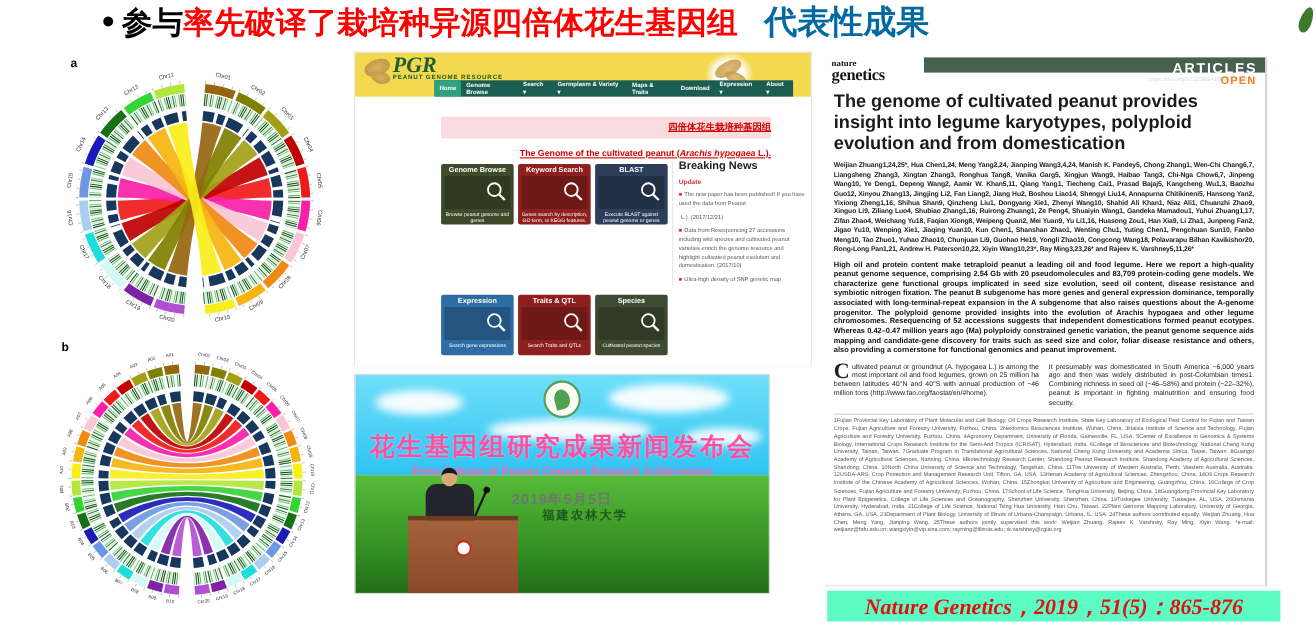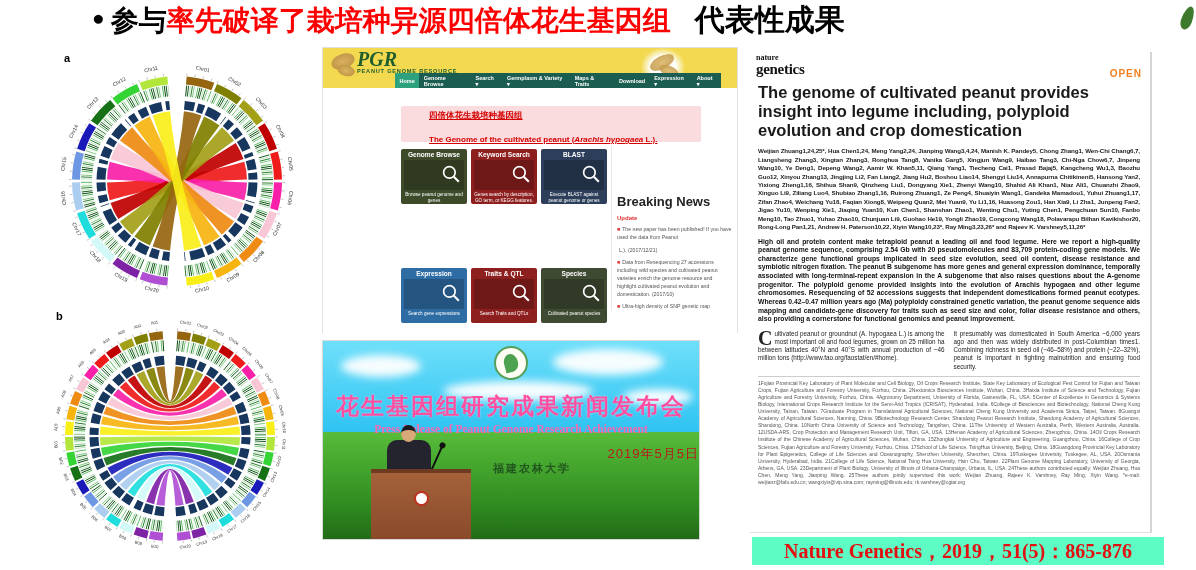--- a/index.html
+++ b/index.html
@@ -3,21 +3,21 @@
 <meta charset="utf-8">
 <style>
   html,body{margin:0;padding:0;background:#fff;}
   .slide{position:relative;width:1196px;height:570px;background:#fff;overflow:hidden;
          font-family:"Liberation Sans",sans-serif;}
   
   .slide-title{position:absolute;left:92px;top:0;white-space:nowrap;font-weight:bold;}
   .t-bullet{color:#000;font-size:21px;vertical-align:5px;margin-right:6px;}
   .t-black{color:#000;font-size:28px;}
   .t-red{color:#FE0000;font-size:28px;}
-  .t-blue{color:#000000;font-size:30px;margin-left:24px;}
+  .t-blue{color:#0369a1;font-size:30px;margin-left:24px;}
   .leaf{position:absolute;right:3px;top:6px;width:11px;height:24px;background:#3E7A2E;
         border-radius:50% 50% 50% 50%/62% 62% 38% 38%;transform:rotate(20deg);}
   
   .fig-label{position:absolute;font-size:11px;font-weight:bold;color:#000;}
   #circos-a{position:absolute;left:46px;top:50px;width:262px;height:262px;}
   #circos-b{position:absolute;left:32px;top:306px;width:276px;height:260px;}
   
   .pgr-site{position:absolute;left:322px;top:47px;width:416px;height:286px;background:#fff;
             border:1px solid #e0e0e0;box-sizing:border-box;}
   .pgr-head{position:relative;height:40px;background:#F2D94F;}
@@ -30,37 +30,37 @@
   .p-glow{position:absolute;right:52px;top:0px;width:44px;height:38px;border-radius:50%;
           background:radial-gradient(#ffffff,#ffffff 40%,rgba(255,255,255,0) 72%);}
   .p3{right:62px;top:8px;width:26px;height:13px;transform:rotate(-28deg);opacity:.85;}
   .p4{right:58px;top:18px;width:20px;height:10px;transform:rotate(22deg);opacity:.85;}
   .pgr-nav{position:absolute;left:72px;top:25px;right:16px;height:15px;background:#1B5E51;
            display:flex;align-items:stretch;color:#fff;font-size:5.5px;font-weight:bold;}
   .pgr-nav span{display:flex;align-items:center;padding:0 4.5px;cursor:pointer;}
   .pgr-nav span.active{background:#2EA17E;}
   .pgr-body{position:relative;height:245px;background:#fff;}
   .banner-arrow{position:absolute;left:86px;top:16px;color:#E8470F;font-size:12px;font-weight:bold;}
-  .pgr-banner{position:absolute;left:78px;top:18px;width:300px;height:36px;background:#FADBDE;
-              border-radius:2px;padding:3px 0 0 28px;box-sizing:border-box;}
+  .pgr-banner{position:absolute;left:78px;top:18px;width:300px;height:20px;background:#FADBDE;
+              border-radius:2px;padding:3px 0 0 28px;box-sizing:border-box;text-align:right;}
   .pgr-banner a{display:block;color:#D40000;font-weight:bold;text-decoration:underline;cursor:pointer;}
   .bn-cn{font-size:8.5px;margin-top:1px;}
   .bn-en{font-size:8px;margin-top:13px;}
   .bn-en .it{font-style:italic;}
   .card{position:absolute;width:66px;height:55px;border-radius:2px;overflow:hidden;color:#fff;cursor:pointer;}
   .card .ct{font-size:6.6px;font-weight:bold;text-align:center;padding-top:2px;}
   .card .art{position:relative;height:30px;margin:2px 3px 0 3px;background:rgba(0,0,0,.22);
              border-radius:1px;}
   .card .art svg{position:absolute;right:2px;top:4px;width:21px;height:21px;}
   .card .cap{font-size:4.6px;text-align:center;padding:2px 3px 0 3px;line-height:1.25;}
   .row1{top:61px;} .row2{top:180px;}
   .cx1{left:78px;} .cx2{left:148px;} .cx3{left:218px;}
   .news{position:absolute;left:288px;top:58px;width:116px;border-left:1px solid #e8e8e8;
         padding-left:5px;}
-  .news-h{font-size:13px;font-weight:bold;color:#222;margin-top:48px;}
+  .news-h{font-size:10px;font-weight:bold;color:#222;}
   .news-u{font-size:6px;font-weight:bold;color:#E03030;margin-top:6px;}
   .news-item{font-size:5.2px;color:#555;line-height:1.5;margin-top:5px;cursor:pointer;}
   .news-item .nb{color:#E03030;margin-right:2px;}
   .pgr-label{position:absolute;left:8px;top:121px;width:370px;height:52px;background:#5EFCC5;
              border:4px solid #6B2FA8;z-index:6;box-sizing:content-box;
              padding:2px 0 0 10px;}
   .pgr-label .l1{color:#FB0E0E;font-weight:bold;font-size:20px;line-height:1.2;white-space:nowrap;}
   .pgr-label .l2{color:#FB0E0E;font-weight:bold;font-size:20px;line-height:1.2;cursor:pointer;}
   
   .press{position:absolute;left:322px;top:340px;width:378px;height:200px;overflow:hidden;
@@ -73,22 +73,22 @@
   .press-logo{position:absolute;left:50%;top:5px;transform:translateX(-50%);width:34px;height:34px;
               border-radius:50%;background:#fdfdf4;border:2px solid #57A05A;box-sizing:border-box;
               display:flex;align-items:center;justify-content:center;}
   .press-logo i{width:14px;height:18px;background:#4DA24F;border-radius:50% 50% 50% 0;display:block;
               transform:rotate(-15deg);}
   .press-cn{position:absolute;left:0;right:0;top:50px;text-align:center;color:#FF4FA0;
             font-size:23px;font-weight:bold;letter-spacing:2px;white-space:nowrap;
             text-shadow:0 0 2px rgba(255,255,255,.55);}
   .press-en{position:absolute;left:0;right:0;top:82px;text-align:center;color:#FB66AC;
             font-family:"Liberation Serif",serif;font-size:11.5px;font-weight:bold;}
-  .press-date{position:absolute;left:0;right:0;top:104px;text-align:right;color:#b91c1c;
-            font-size:13px;font-weight:normal;letter-spacing:1px;}
+  .press-date{position:absolute;left:0;right:0;top:104px;text-align:center;color:#737373;
+            font-size:13px;font-weight:bold;letter-spacing:1px;}
   .press-school{position:absolute;left:170px;top:120px;color:#1C4A1C;font-size:11px;font-weight:bold;
             opacity:.85;letter-spacing:2px;font-family:Liberation Serif, serif;}
   .spk-head{position:absolute;left:78px;top:84px;width:15px;height:17px;border-radius:50%;
             background:#D8A878;border-top:5px solid #1b1b22;box-sizing:border-box;}
   .spk-body{position:absolute;left:64px;top:99px;width:44px;height:60px;border-radius:10px 10px 0 0;
             background:#23242E;}
   .mic{position:absolute;left:112px;top:104px;width:2px;height:30px;background:#111;
        transform:rotate(24deg);}
   .mic::before{content:"";position:absolute;left:-2px;top:-4px;width:6px;height:6px;border-radius:50%;background:#111;}
   .podium{position:absolute;left:48px;bottom:0;width:100px;height:66px;
@@ -115,21 +115,21 @@
               text-align:justify;}
   .ng-body{display:flex;gap:9px;margin:6px 10px 0 8px;font-size:6.3px;color:#222;line-height:1.3;
               text-align:justify;}
   .ng-body>div{flex:1;}
   .dropcap{float:left;font-size:20px;line-height:15px;font-family:"Liberation Serif",serif;
            font-weight:bold;margin:1px 2px 0 0;}
   .ng-affil{margin:5px 10px 0 8px;padding-top:3px;border-top:1px solid #ccc;font-size:5px;
             color:#555;line-height:1.42;text-align:justify;}
   .citation{position:absolute;left:752px;top:537px;width:412px;height:28px;background:#5EFCC5;
             display:flex;align-items:center;justify-content:center;
-            font-family:"Liberation Serif",serif;font-weight:bold;font-size:20px;color:#E21010;}
+            font-family:"Liberation Serif",serif;font-weight:bold;font-size:20px;color:#E21010;font-style:italic;}
 </style>
 </head>
 <body>
 
 <div class="slide">
 
   <div class="slide-title">
     <span class="t-bullet">●</span><span class="t-black">参与</span><span class="t-red">率先破译了栽培种异源四倍体花生基因组</span><span class="t-blue">代表性成果</span>
   </div>
   <div class="leaf"></div>
@@ -1196,23 +1196,27 @@
       <div class="podium-emblem"></div>
     </div>
   </div>
 
   <div class="ng-page">
     <div class="ng-head">
       <div class="ng-logo">
         <div class="nl1">nature</div>
         <div class="nl2">genetics</div>
       </div>
+      <div class="ng-bar">
+        <div class="kick">ARTICLES</div>
+        <div class="doi">https://doi.org/10.1038/s41588-019-0402-2</div>
+      </div>
     </div>
     <div class="ng-open">OPEN</div>
-    <div class="ng-title">The genome of cultivated peanut provides insight into legume including, polyploid evolution and crop domestication</div>
+    <div class="ng-title">The genome of cultivated peanut provides insight into legume karyotypes, polyploid evolution and from domestication</div>
     <div class="ng-authors">Weijian Zhuang1,24,25*, Hua Chen1,24, Meng Yang2,24, Jianping Wang3,4,24, Manish K. Pandey5, Chong Zhang1, Wen-Chi Chang6,7, Liangsheng Zhang3, Xingtan Zhang3, Ronghua Tang8, Vanika Garg5, Xingjun Wang9, Haibao Tang3, Chi-Nga Chow6,7, Jinpeng Wang10, Ye Deng1, Depeng Wang2, Aamir W. Khan5,11, Qiang Yang1, Tiecheng Cai1, Prasad Bajaj5, Kangcheng Wu1,3, Baozhu Guo12, Xinyou Zhang13, Jingjing Li2, Fan Liang2, Jiang Hu2, Boshou Liao14, Shengyi Liu14, Annapurna Chitikineni5, Hansong Yan2, Yixiong Zheng1,16, Shihua Shan9, Qinzheng Liu1, Dongyang Xie1, Zhenyi Wang10, Shahid Ali Khan1, Niaz Ali1, Chuanzhi Zhao9, Xinguo Li9, Ziliang Luo4, Shubiao Zhang1,16, Ruirong Zhuang1, Ze Peng4, Shuaiyin Wang1, Gandeka Mamadou1, Yuhui Zhuang1,17, Zifan Zhao4, Weichang Yu18, Faqian Xiong8, Weipeng Quan2, Mei Yuan9, Yu Li1,16, Huasong Zou1, Han Xia9, Li Zha1, Junpeng Fan2, Jigao Yu10, Wenping Xie1, Jiaqing Yuan10, Kun Chen1, Shanshan Zhao1, Wenting Chu1, Yuting Chen1, Pengchuan Sun10, Fanbo Meng10, Tao Zhuo1, Yuhao Zhao10, Chunjuan Li9, Guohao He19, Yongli Zhao19, Congcong Wang18, Polavarapu Bilhan Kavikishor20, Rong-Long Pan1,21, Andrew H. Paterson10,22, Xiyin Wang10,23*, Ray Ming3,23,26* and Rajeev K. Varshney5,11,26*</div>
     <div class="ng-abstract">High oil and protein content make tetraploid peanut a leading oil and food legume. Here we report a high-quality peanut genome sequence, comprising 2.54 Gb with 20 pseudomolecules and 83,709 protein-coding gene models. We characterize gene functional groups implicated in seed size evolution, seed oil content, disease resistance and symbiotic nitrogen fixation. The peanut B subgenome has more genes and general expression dominance, temporally associated with long-terminal-repeat expansion in the A subgenome that also raises questions about the A-genome progenitor. The polyploid genome provided insights into the evolution of Arachis hypogaea and other legume chromosomes. Resequencing of 52 accessions suggests that independent domestications formed peanut ecotypes. Whereas 0.42–0.47 million years ago (Ma) polyploidy constrained genetic variation, the peanut genome sequence aids mapping and candidate-gene discovery for traits such as seed size and color, foliar disease resistance and others, also providing a cornerstone for functional genomics and peanut improvement.</div>
     <div class="ng-body">
       <div><span class="dropcap">C</span><span>ultivated peanut or groundnut (A. hypogaea L.) is among the most important oil and food legumes, grown on 25 million ha between latitudes 40°N and 40°S with annual production of ~46 million tons (http://www.fao.org/faostat/en/#home).</span></div>
       <div>It presumably was domesticated in South America ~6,000 years ago and then was widely distributed in post-Columbian times1. Combining richness in seed oil (~46–58%) and protein (~22–32%), peanut is important in fighting malnutrition and ensuring food security.</div>
     </div>
     <div class="ng-affil">1Fujian Provincial Key Laboratory of Plant Molecular and Cell Biology, Oil Crops Research Institute, State Key Laboratory of Ecological Pest Control for Fujian and Taiwan Crops, Fujian Agriculture and Forestry University, Fuzhou, China. 2Nextomics Biosciences Institute, Wuhan, China. 3Haixia Institute of Science and Technology, Fujian Agriculture and Forestry University, Fuzhou, China. 4Agronomy Department, University of Florida, Gainesville, FL, USA. 5Center of Excellence in Genomics &amp; Systems Biology, International Crops Research Institute for the Semi-Arid Tropics (ICRISAT), Hyderabad, India. 6College of Biosciences and Biotechnology, National Cheng Kung University, Tainan, Taiwan. 7Graduate Program in Translational Agricultural Sciences, National Cheng Kung University and Academia Sinica, Taipei, Taiwan. 8Guangxi Academy of Agricultural Sciences, Nanning, China. 9Biotechnology Research Center, Shandong Peanut Research Institute, Shandong Academy of Agricultural Sciences, Shandong, China. 10North China University of Science and Technology, Tangshan, China. 11The University of Western Australia, Perth, Western Australia, Australia. 12USDA-ARS, Crop Protection and Management Research Unit, Tifton, GA, USA. 13Henan Academy of Agricultural Sciences, Zhengzhou, China. 14Oil Crops Research Institute of the Chinese Academy of Agricultural Sciences, Wuhan, China. 15Zhongkai University of Agriculture and Engineering, Guangzhou, China. 16College of Crop Sciences, Fujian Agriculture and Forestry University, Fuzhou, China. 17School of Life Science, TsingHua University, Beijing, China. 18Guangdong Provincial Key Laboratory for Plant Epigenetics, College of Life Sciences and Oceanography, Shenzhen University, Shenzhen, China. 19Tuskegee University, Tuskegee, AL, USA. 20Osmania University, Hyderabad, India. 21College of Life Science, National Tsing Hua University, Hsin Chu, Taiwan. 22Plant Genome Mapping Laboratory, University of Georgia, Athens, GA, USA. 23Department of Plant Biology, University of Illinois of Urbana-Champaign, Urbana, IL, USA. 24These authors contributed equally: Weijian Zhuang, Hua Chen, Meng Yang, Jianping Wang. 25These authors jointly supervised this work: Weijian Zhuang, Rajeev K. Varshney, Ray Ming, Xiyin Wang. *e-mail: weijianz@fafu.edu.cn; wangxiyin@vip.sina.com; rayming@illinois.edu; rk.varshney@cgiar.org</div>
   </div>
 
   <div class="citation">Nature Genetics，2019，51(5)：865-876</div>

